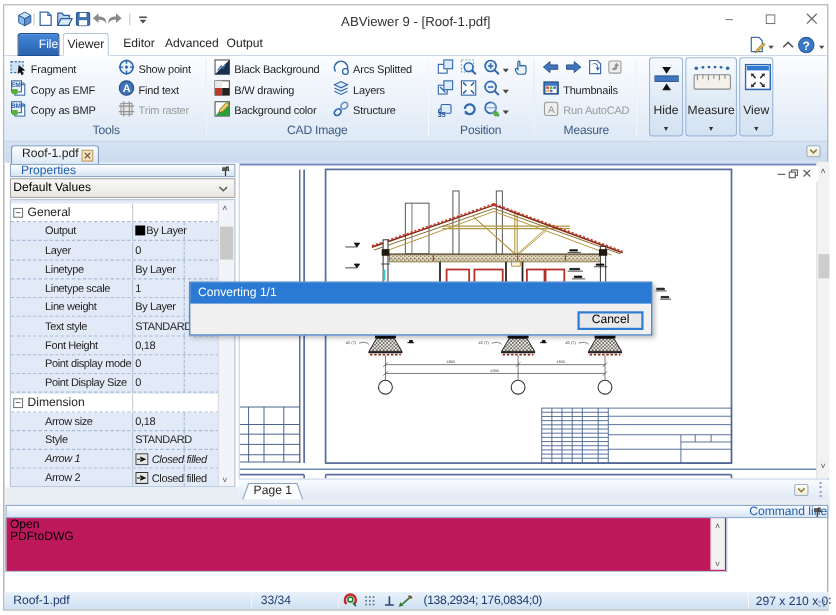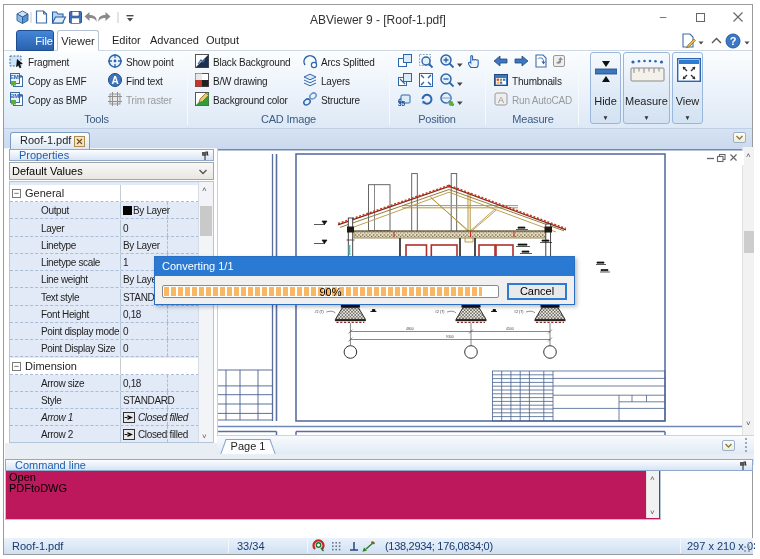--- a/index.html
+++ b/index.html
@@ -45,31 +45,31 @@
   
   #canvas { position:absolute; left:213px; top:142px; width:525px; height:288px; background:#fff; border-left:1px solid #c3d2e2; }
   #vsb { position:absolute; left:738px; top:142px; width:12px; height:288px; background:#f2f2f2; border-left:1px solid #e0e0e0; }
   
   #pagestrip { position:absolute; left:213px; top:430px; width:537px; height:30px; background:linear-gradient(#f8fbfe,#d2dfef); border-top:1px solid #c6d4e6; }
   #pagetab { position:absolute; left:3px; top:3px; width:56px; height:16px; line-height:15px; text-align:center; }
   #pagetab .bgp { position:absolute; left:0; top:0; width:100%; height:100%; background:#8aa4c6; clip-path:polygon(10% 0, 90% 0, 100% 100%, 0 100%); }
   #pagetab .bgp2 { position:absolute; left:1px; top:1px; width:54px; height:15px; background:#fcfdfe; clip-path:polygon(10% 0, 90% 0, 100% 100%, 0 100%); }
   #pagetab span { position:relative; }
   
-  #cmdhead { position:absolute; left:1px; top:454px; width:748px; height:12px; border:1px solid #8ea9c9; background:linear-gradient(#fcfdff,#d7e4f4); color:#1f5fae; line-height:11px; padding-left:9px; }
+  #cmdhead { position:absolute; left:1px; top:454px; width:748px; height:12px; border:1px solid #8ea9c9; background:linear-gradient(#fcfdff,#d7e4f4); color:#1f5fae; line-height:11px; padding-left:9px;text-align:right; }
   #cmdbody { position:absolute; left:1px; top:466px; width:656px; height:49px; background:#be185d; border:1px solid #b6c6da; border-top:none; font-size:11px; color:#000; padding:1px 0 0 3px; line-height:11px; }
   #cmdrow { position:absolute; left:1px; top:515px; width:748px; height:18px; background:linear-gradient(#eef4fb,#dce8f5); border-bottom:1px solid #8a8a8a; }
   #cmdrow .lab { position:absolute; left:10px; top:3px; }
   #cmdrow .inp { position:absolute; left:64px; top:1px; width:683px; height:16px; background:#fff; border:1px solid #a9bdd6; }
   
   #status { position:absolute; left:0px; top:533px; width:749px; height:16px; background:linear-gradient(#eaf2fb,#cfe0f2); color:#1c3a6e; }
   #status .seg { position:absolute; top:2px; }
   #status .ssep { position:absolute; top:1px; width:1px; height:14px; background:#b9cce4; border-right:1px solid #f4f8fc; }
   
-  #dlg { position:absolute; left:154px; top:256px; width:421px; height:49px; border:1px solid #2a6fc4; background:#f0f0f0; box-shadow:2px 2px 4px rgba(0,0,0,0.25); z-index:50; }
+  #dlg { position:absolute; left:172px; top:256px; width:421px; height:49px; border:1px solid #2a6fc4; background:#f0f0f0; box-shadow:2px 2px 4px rgba(0,0,0,0.25); z-index:50; }
   #dlgtitle { position:absolute; left:0; top:0; width:100%; height:19px; background:#2a7ad4; color:#fff; line-height:19px; padding-left:7px; }
   #pbar { position:absolute; left:7px; top:28px; width:337px; height:13px; background:#fff; border:1px solid #8a8a8a; border-radius:2px; }
   #pfill { position:absolute; left:1px; top:1px; width:318px; height:9px; background:repeating-linear-gradient(90deg,#f9b765 0px,#f9b765 5px,#ffffff 5px,#ffffff 7px); }
   #ptext { position:absolute; left:0; top:0; width:100%; text-align:center; line-height:13px; color:#000; }
   #cancel { position:absolute; left:352px; top:26px; width:60px; height:17px; border:2px solid #2f7bd3; background:#e9e9e9; text-align:center; line-height:13px; color:#000; }
 </style>
 </head>
 <body>
 <div id="win">
   <div id="titlebar">
@@ -654,18 +654,14 @@
           <rect x="6" y="4" width="2" height="2"></rect>
           <rect x="6" y="8" width="2" height="2"></rect>
           <rect x="2" y="4" width="2" height="2"></rect>
           <rect x="2" y="8" width="2" height="2"></rect>
         </g>
       </svg>
   </div>
 </div>
 <div id="dlg">
   <div id="dlgtitle">Converting 1/1</div>
-  <div id="pbar">
-      <div id="pfill"></div>
-      <div id="ptext">90%</div>
-    </div>
   <div id="cancel">Cancel</div>
 </div>
 
 </body></html>

